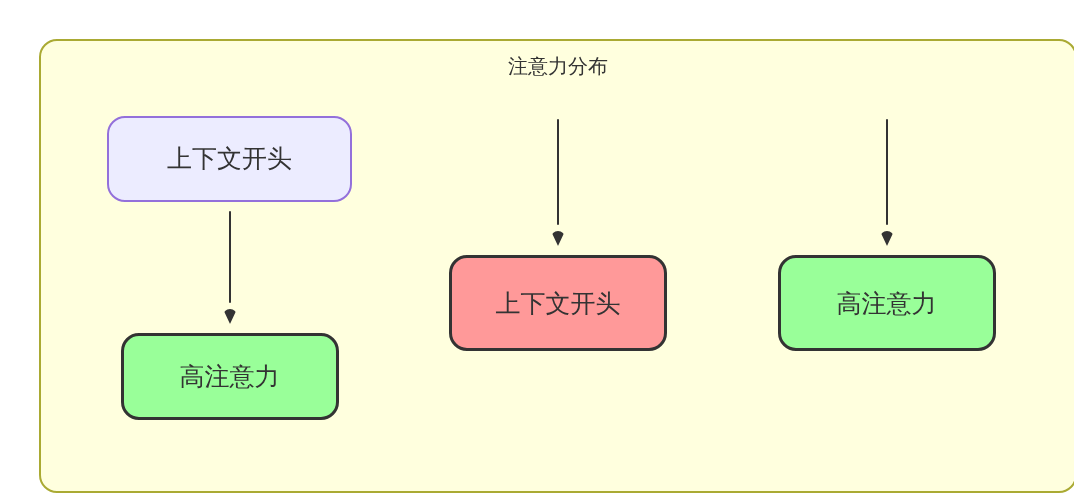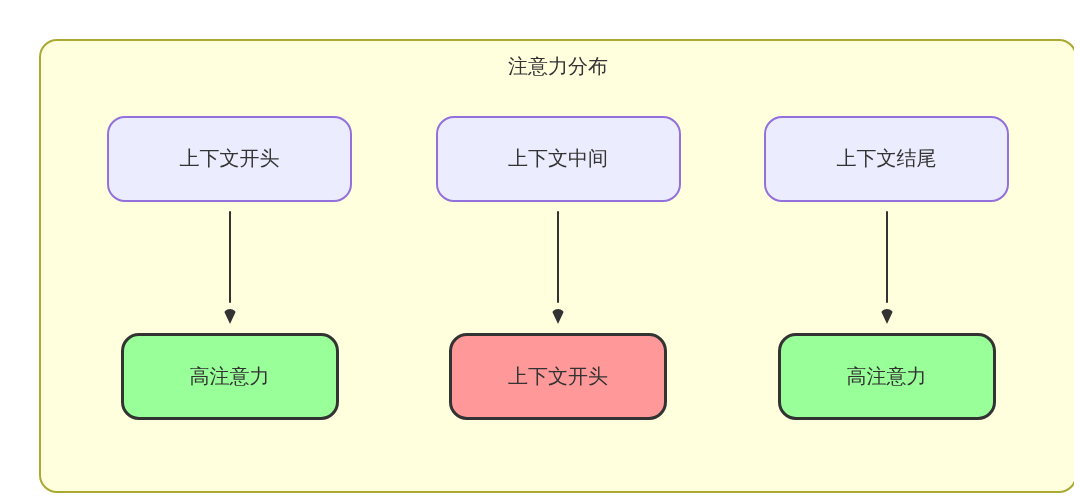--- a/index.html
+++ b/index.html
@@ -44,21 +44,21 @@
   .column {
     width: 245px;
     display: flex;
     flex-direction: column;
     align-items: center;
   }
   .node {
     display: flex;
     align-items: center;
     justify-content: center;
-    font-size: 20px;
+    font-size: 25px;
     color: var(--text, #333);
     text-align: right;
   }
   .node-top {
     width: 100%;
     height: 95px;
     background: var(--context_fill, #ececff);
     border: 2px solid var(--context_border, #9370db);
   }
   .arrow {
@@ -99,30 +99,28 @@
       <div class="column">
         <div class="node node-top">上下文开头</div>
         <div class="arrow">
           <div class="arrow-line"></div>
           <div class="arrow-head"></div>
         </div>
         <div class="node node-bottom level-high">高注意力</div>
       </div>
 
       <div class="column">
-        <div class="node node-top">上下文中间</div>
         <div class="arrow">
           <div class="arrow-line"></div>
           <div class="arrow-head"></div>
         </div>
         <div class="node node-bottom level-low">上下文开头</div>
       </div>
 
       <div class="column">
-        <div class="node node-top">上下文结尾</div>
         <div class="arrow">
           <div class="arrow-line"></div>
           <div class="arrow-head"></div>
         </div>
         <div class="node node-bottom level-high">高注意力</div>
       </div>
 
     </div>
   </div>
 </div>

